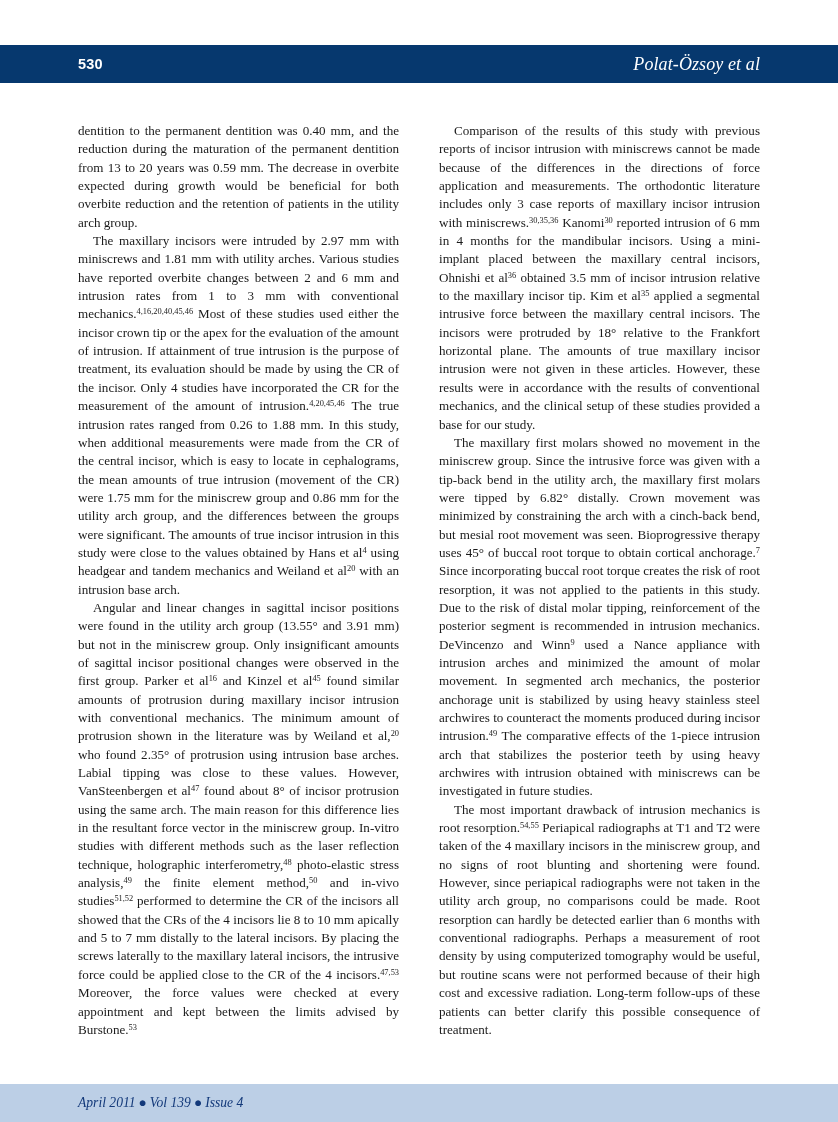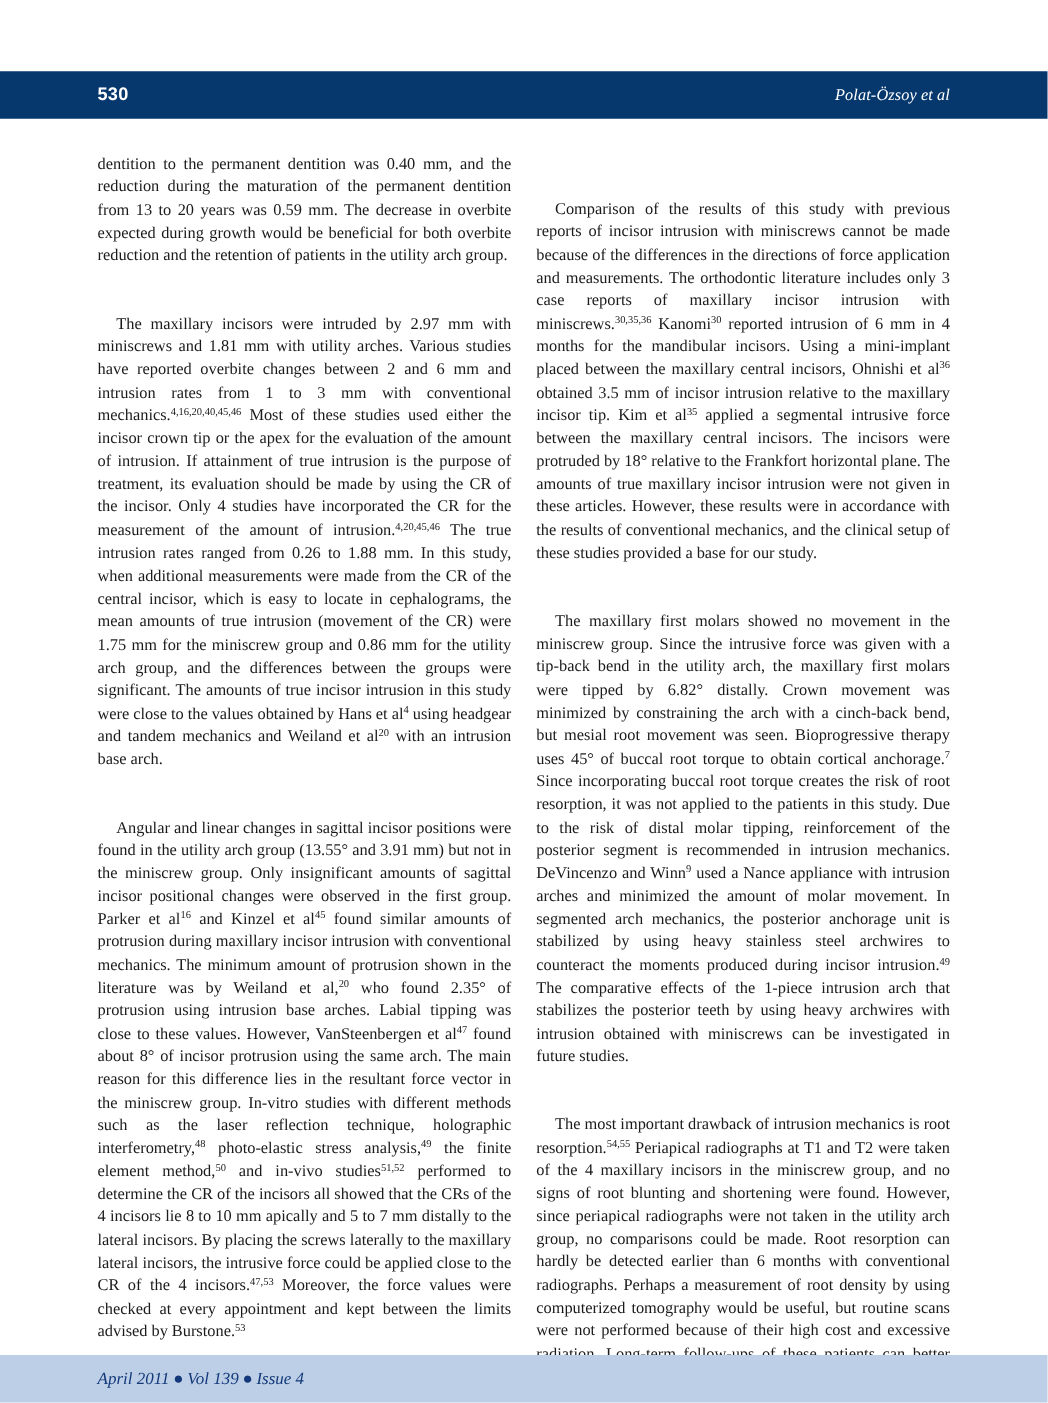--- a/index.html
+++ b/index.html
@@ -18,21 +18,21 @@
   .page {
     position: absolute;
     inset: 0;
     background: #ffffff;
   }
 
   
   .running-head {
     position: absolute;
     left: 0;
-    top: 57px;
+    top: 45px;
     width: 838px;
     height: 38px;
     background: #06386e;
   }
   .running-head-inner {
     position: absolute;
     left: 78px;
     right: 78px;
     top: 0;
     bottom: 0;
@@ -44,50 +44,50 @@
     color: #ffffff;
     font-family: "Liberation Sans", "DejaVu Sans", sans-serif;
     font-size: 14.5px;
     font-weight: bold;
     letter-spacing: 0.2px;
   }
   .running-title {
     color: #ffffff;
     font-family: "Liberation Serif", "DejaVu Serif", serif;
     font-style: italic;
-    font-size: 13px;
+    font-size: 18px;
     letter-spacing: 0.1px;
   }
 
   
   .columns {
     position: absolute;
     left: 78px;
     top: 122px;
     width: 682px;
     height: 900px;
     display: flex;
     justify-content: space-between;
+    gap: 40px;
   }
   .column {
     width: 331px;
   }
   .column p {
     margin: 0;
     font-size: 13.1px;
     line-height: 18.35px;
     text-align: justify;
     text-justify: inter-word;
     color: #1a1a1a;
     hyphens: none;
     word-spacing: -0.1px;
   }
   .column p.indent {
     text-indent: 15px;
-    margin-top: 36px;
   }
   sup {
     font-size: 0.64em;
     line-height: 0;
     vertical-align: 0.52em;
   }
 
   
   .footer-band {
     position: absolute;

